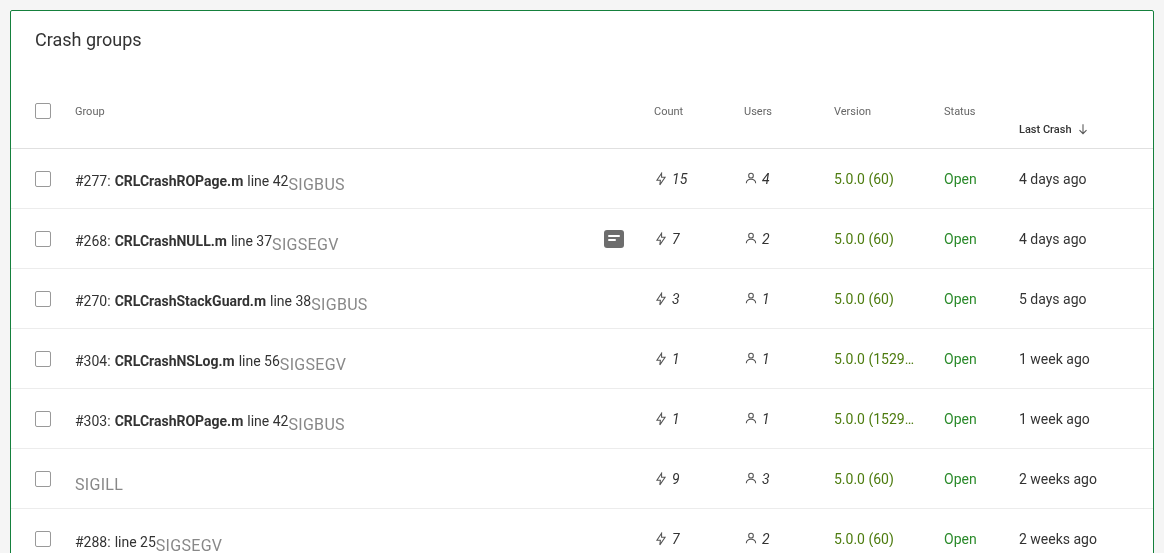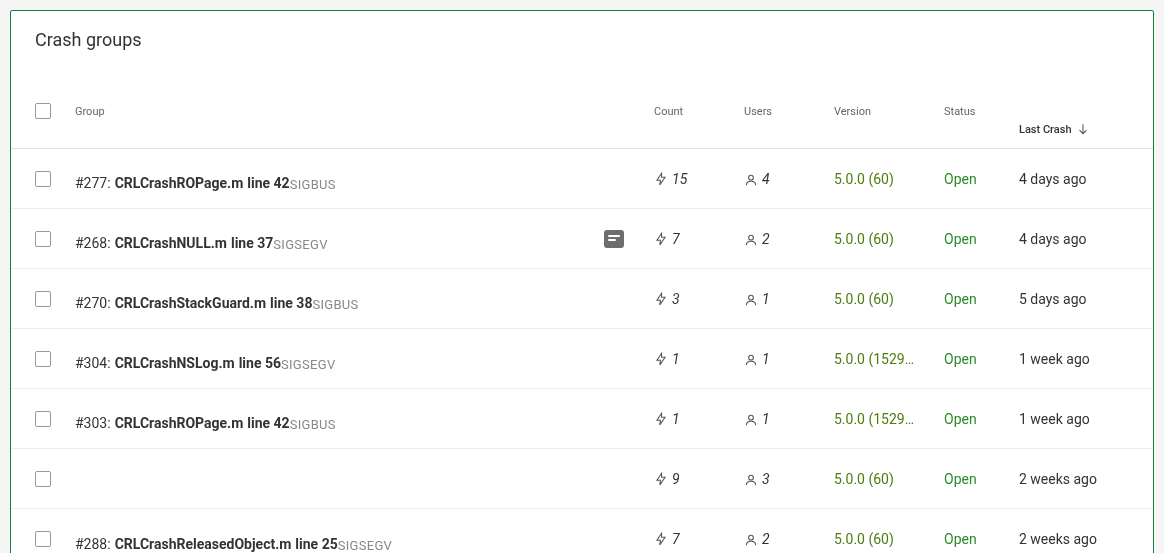--- a/index.html
+++ b/index.html
@@ -38,21 +38,21 @@
     font-size: 11px;
     border-bottom: 1px solid #e0e0e0;
     padding-top: 26px;
     padding-bottom: 12px;
     min-height: auto;
   }
   .row:last-child { border-bottom: none; }
   .col-check { width: 40px; flex: 0 0 40px; display:flex; align-items:center; }
   .col-group { flex: 1 1 auto; min-width: 0; display:flex; align-items:center; }
   .col-count { width: 90px; flex: 0 0 90px; display:flex; align-items:center; }
-  .col-users { width: 90px; flex: 0 0 90px; display:flex; align-items:flex-end; }
+  .col-users { width: 90px; flex: 0 0 90px; display:flex; align-items:flex-start; }
   .col-version { width: 110px; flex: 0 0 110px; display:flex; align-items:center; white-space: nowrap; overflow: hidden; text-overflow: ellipsis;}
   .col-status { width: 75px; flex: 0 0 75px; display:flex; align-items:center; }
   .col-lastcrash { width: 110px; flex: 0 0 110px; display:flex; align-items:center; white-space: nowrap;}
   .checkbox {
     width: 16px; height: 16px;
     border: 1.5px solid #999;
     border-radius: 2px;
     background: #fff;
     cursor: pointer;
   }
@@ -64,23 +64,23 @@
   }
   .group-title-line {
     font-size: 14px;
     color: #333;
     display: flex;
     flex-wrap: wrap;
     gap: 0;
   }
   .group-idprefix { font-weight: 400; }
   .group-filename { font-weight: 700; margin-left: 4px;}
-  .group-line { font-weight: 700; margin-left: 4px;}
+  .group-line { font-weight: 400; margin-left: 4px;}
   .group-signal {
-    font-size: 13px;
+    font-size: 16px;
     color: #888;
     margin-top: 2px;
     letter-spacing: 0.3px;
   }
   .note-badge {
     width: 20px; height: 18px;
     background: #6d6d6d;
     border-radius: 3px;
     margin-left: 10px;
     margin-right: 30px;
@@ -367,20 +367,21 @@
       <span class="lastcrash-text">1 week ago</span>
     </div>
   </div>
 
   <div class="row">
     <div class="col-check">
       <div class="checkbox"></div>
     </div>
     <div class="col-group">
       <div class="group-main">
+        <div class="group-signal">SIGILL</div>
       </div>
 
     </div>
     <div class="col-count">
       <span class="icon-lightning">
         <svg viewBox="0 0 24 24">
                 <path d="M13 2 L5 14 L11 14 L10 22 L19 9 L13 9 Z"></path>
               </svg>
       </span>
       <span class="metric-value">9</span>
@@ -406,21 +407,20 @@
   </div>
 
   <div class="row">
     <div class="col-check">
       <div class="checkbox"></div>
     </div>
     <div class="col-group">
       <div class="group-main">
         <div class="group-title-line">
           <span class="group-idprefix">#288:</span>
-          <span class="group-filename">CRLCrashReleasedObject.m</span>
           <span class="group-line">line 25</span>
         </div>
         <div class="group-signal">SIGSEGV</div>
       </div>
 
     </div>
     <div class="col-count">
       <span class="icon-lightning">
         <svg viewBox="0 0 24 24">
                 <path d="M13 2 L5 14 L11 14 L10 22 L19 9 L13 9 Z"></path>

